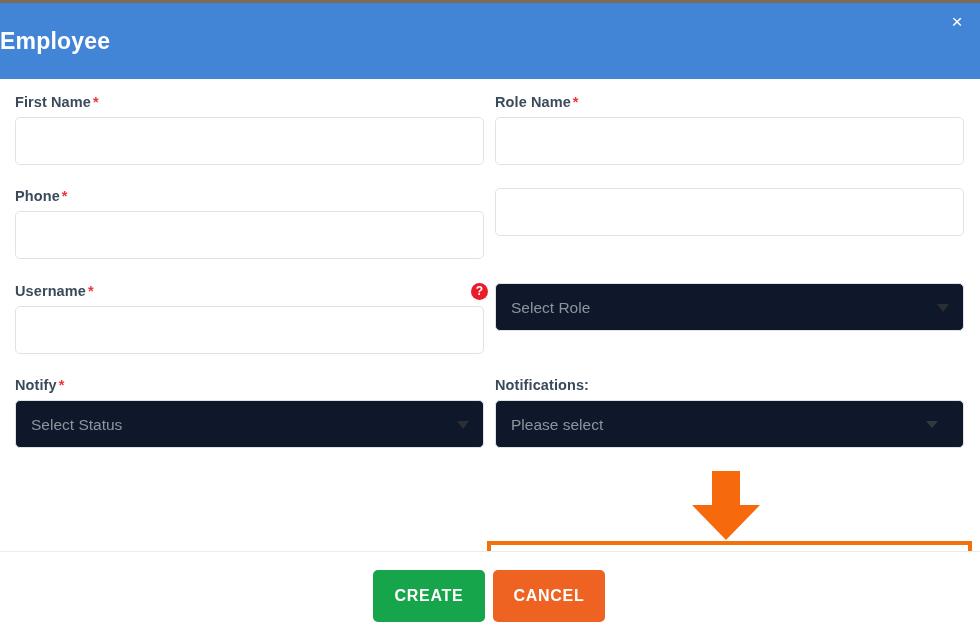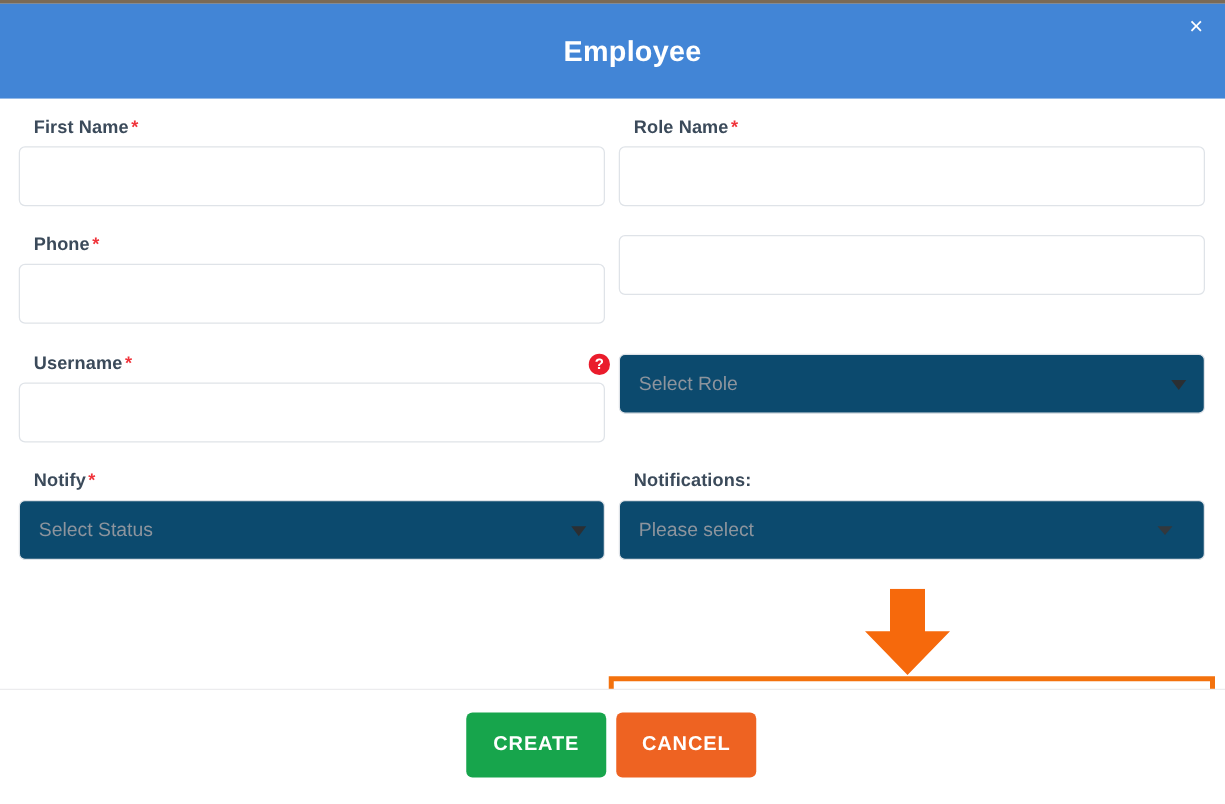--- a/index.html
+++ b/index.html
@@ -19,57 +19,56 @@
     background: #7a6a56;
   }
 
   
   .modal-header {
     position: absolute; top: 3px; left: 0; width: 980px; height: 76px;
     background: #4285d6;
   }
   .modal-title {
     position: absolute; left: 0; top: 0; width: 980px;
-    text-align: center; line-height: 76px;
+    text-align: left; line-height: 76px;
     color: #ffffff; font-size: 23px; font-weight: bold;
     letter-spacing: .2px;
-    padding-left: 32px;
   }
   .close-btn {
     position: absolute; right: 6px; top: 3px;
     width: 34px; height: 32px;
     color: #ffffff; font-size: 19px; line-height: 32px; text-align: center;
     cursor: pointer; font-family: "Liberation Sans", sans-serif;
   }
 
   
   .modal-body { position: absolute; top: 79px; left: 0; width: 980px; height: 473px; background:#fff; }
 
   .row { position: absolute; left: 0; width: 980px; }
   .col-l { position: absolute; left: 15px; width: 469px; }
   .col-r { position: absolute; left: 495px; width: 469px; }
 
   .f-label {
     font-size: 14.5px; font-weight: bold; color: #3b4a5a;
-    margin: 0 0 7px 12px; display: block; letter-spacing: .1px;
+    margin: 0 0 7px 0; display: block; letter-spacing: .1px;
   }
   .req { color: #f0343b; font-weight: bold; margin-left: 2px; }
 
   .f-input {
     display: block; width: 469px; height: 48px;
     background: #ffffff; border: 1px solid #dfe3e8; border-radius: 5px;
     outline: none; padding: 0 14px;
     font-size: 15px; color: #41464b;
     font-family: "Liberation Sans", sans-serif;
   }
 
   
   .f-select {
     position: relative; width: 469px; height: 48px;
-    background: #0c4a6e; border: 1px solid #dfe3e8; border-radius: 5px;
+    background: #0f172a; border: 1px solid #dfe3e8; border-radius: 5px;
     cursor: pointer;
   }
   .f-select .sel-text {
     position: absolute; left: 15px; top: 0; line-height: 48px;
     font-size: 15.5px; color: #8d949d;
   }
   .caret {
     position: absolute; right: 14px; top: 50%; margin-top: -3px;
     width: 0; height: 0;
     border-left: 6px solid transparent;

